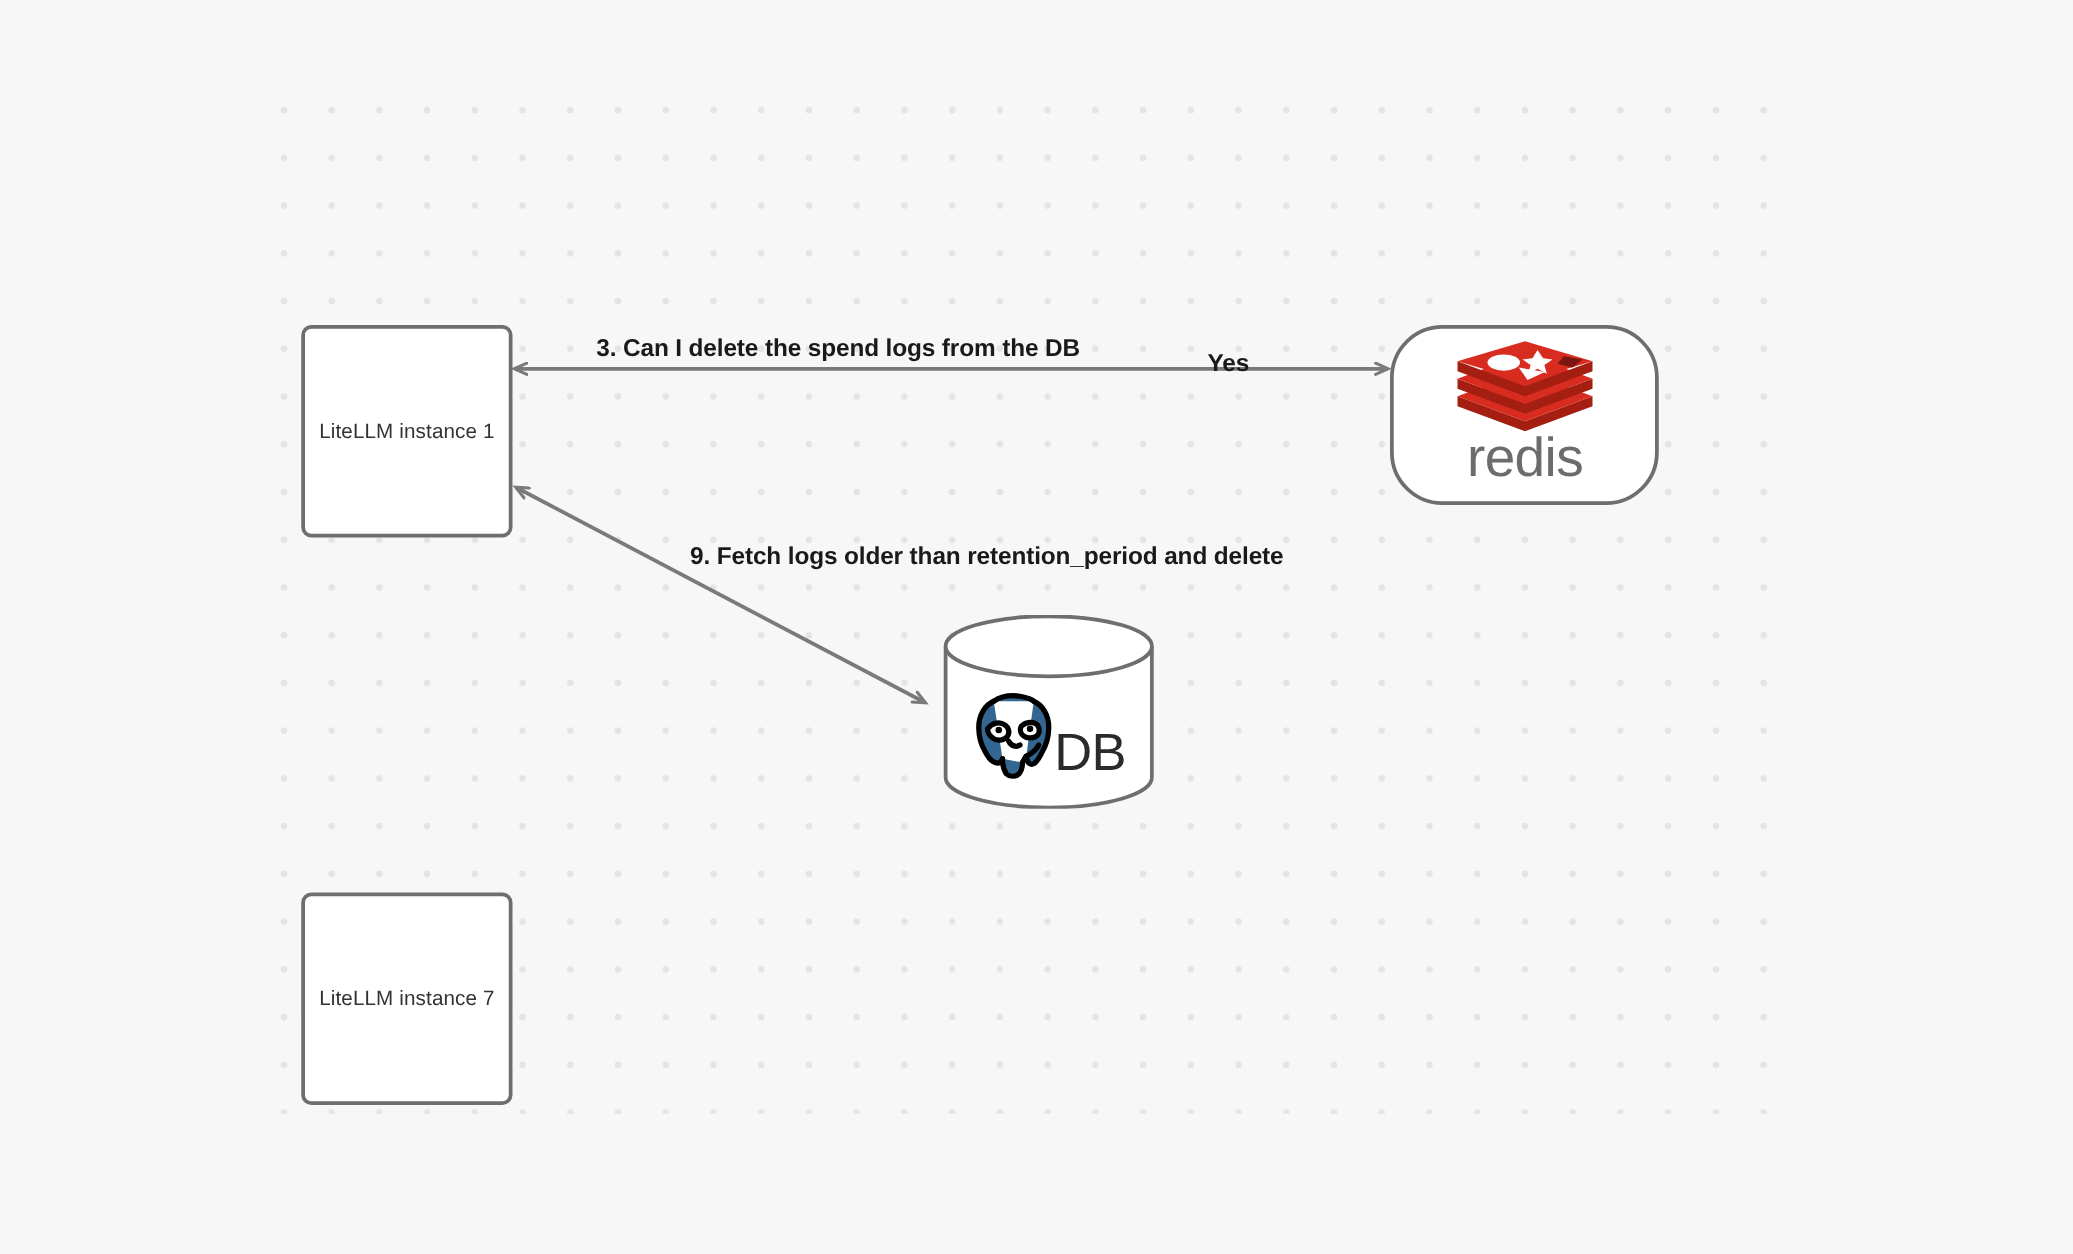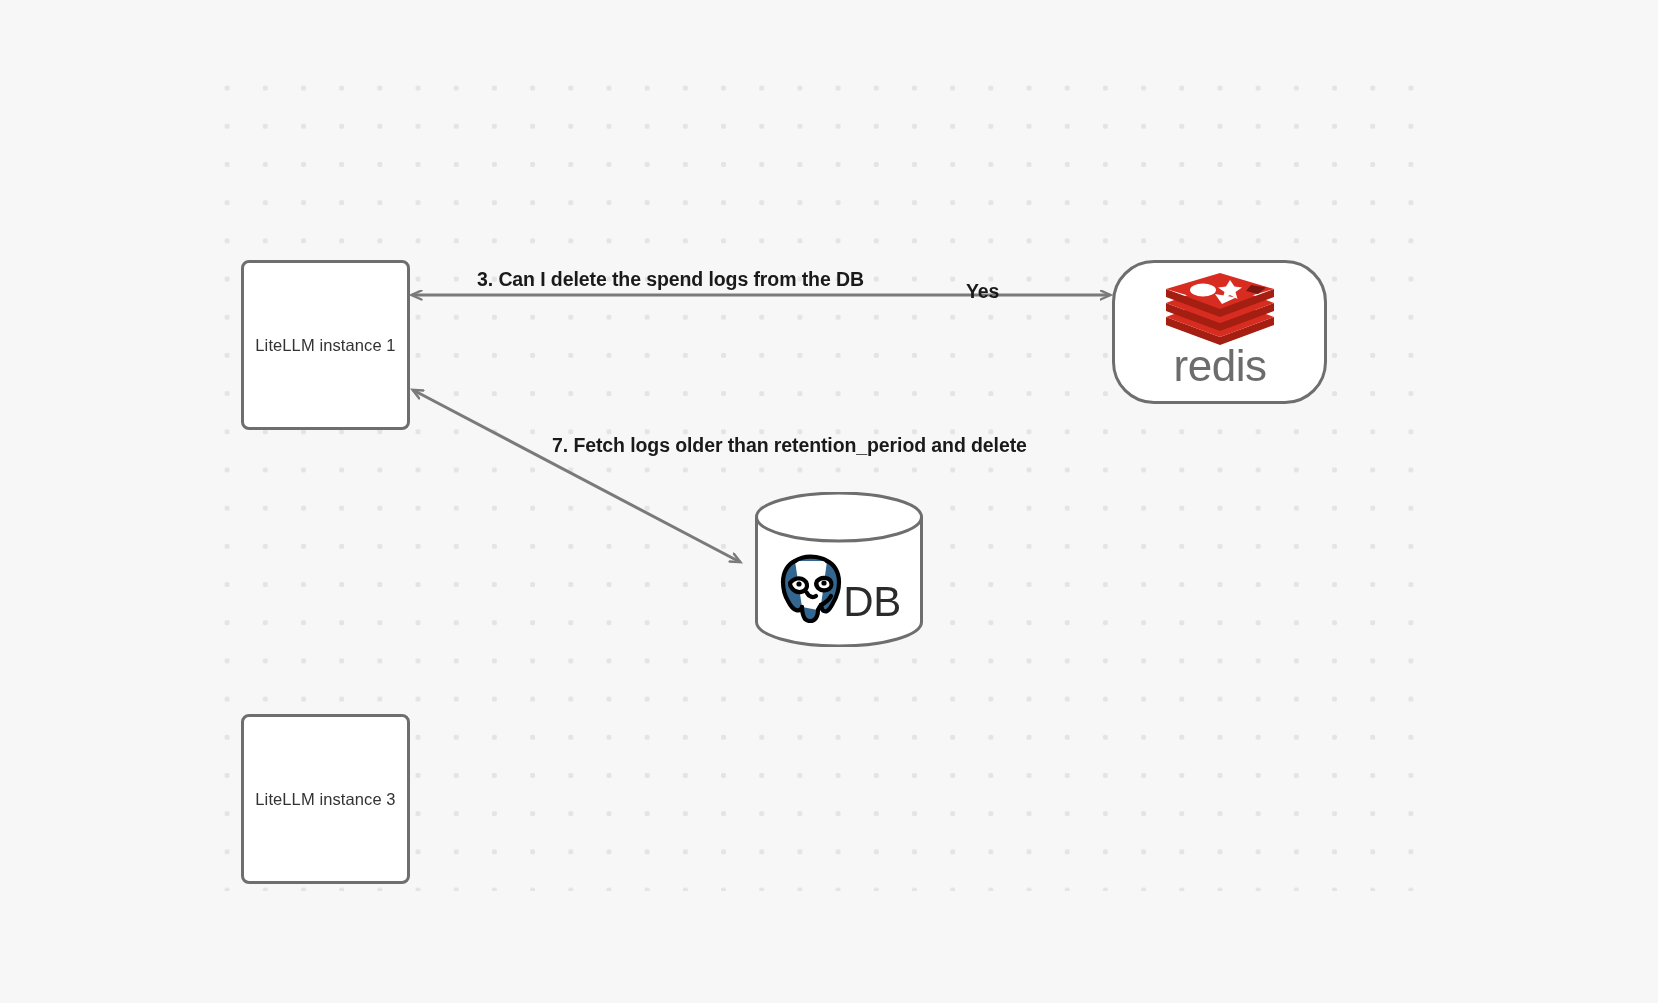--- a/index.html
+++ b/index.html
@@ -136,21 +136,21 @@
 
     <line x1="413" y1="390" x2="740" y2="562" stroke="#7a7a7a" stroke-width="3" marker-start="url(#arrow-start)" marker-end="url(#arrow-end)"></line>
   </svg>
 
   <div class="node-box" id="node-instance-1">
     <span class="node-label">LiteLLM instance 1</span>
   </div>
 
 
   <div class="node-box" id="node-instance-3">
-    <span class="node-label">LiteLLM instance 3</span>
+    <span class="node-label">LiteLLM instance 7</span>
   </div>
 
   <div class="node-box" id="node-redis">
     <div class="redis-logo-wrap">
       <svg class="redis-mark" width="124" height="74" viewBox="0 0 124 74" aria-hidden="true">
 
         <path d="M8 53 L62 73 L116 53 L116 45 L62 65 L8 45 Z" fill="#a41e11"></path>
         <path d="M8 45 L62 25 L116 45 L62 65 Z" fill="#d82c20"></path>
 
         <path d="M8 39 L62 59 L116 39 L116 31 L62 51 L8 31 Z" fill="#a41e11"></path>
@@ -192,15 +192,15 @@
           <path d="M30 40 C32 44 36 45 39 43"></path>
           <path d="M44 52 C48 50 52 47 54 43"></path>
         </g>
       </svg>
       <span class="pg-db-text">DB</span>
     </div>
   </div>
 
   <div class="edge-label" id="label-step-1">3.  Can I delete the spend logs from the DB</div>
   <div class="edge-label" id="label-step-1-answer">Yes</div>
-  <div class="edge-label" id="label-step-2">7.  Fetch logs older than retention_period and delete</div>
+  <div class="edge-label" id="label-step-2">9.  Fetch logs older than retention_period and delete</div>
 
 </div>
 
 </body></html>

